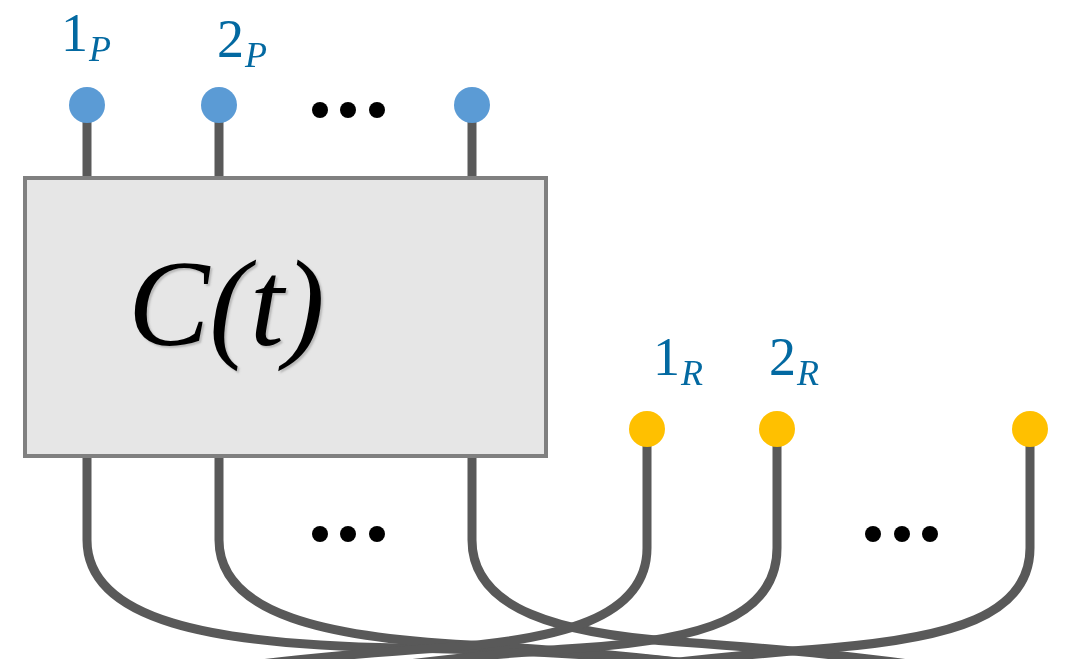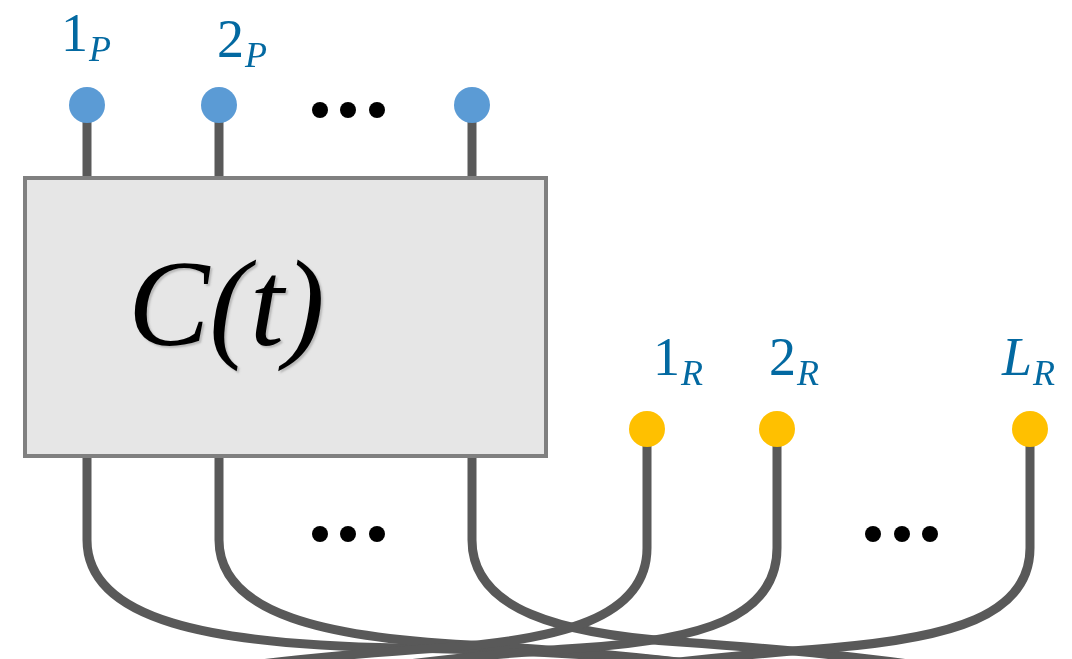--- a/index.html
+++ b/index.html
@@ -129,17 +129,14 @@
 
 
   <div class="label" style="left:621px; top:330px;margin-left:32px;">
     <span class="base">1</span><span class="sub">R</span>
   </div>
 
   <div class="label" style="left:769px; top:330px;">
     <span class="base">2</span><span class="sub">R</span>
   </div>
 
-  <div class="label" style="left:1002px; top:330px;">
-    <span class="base" style="font-style:italic;">L</span><span class="sub">R</span>
-  </div>
 
 </div>
 
 </body></html>

